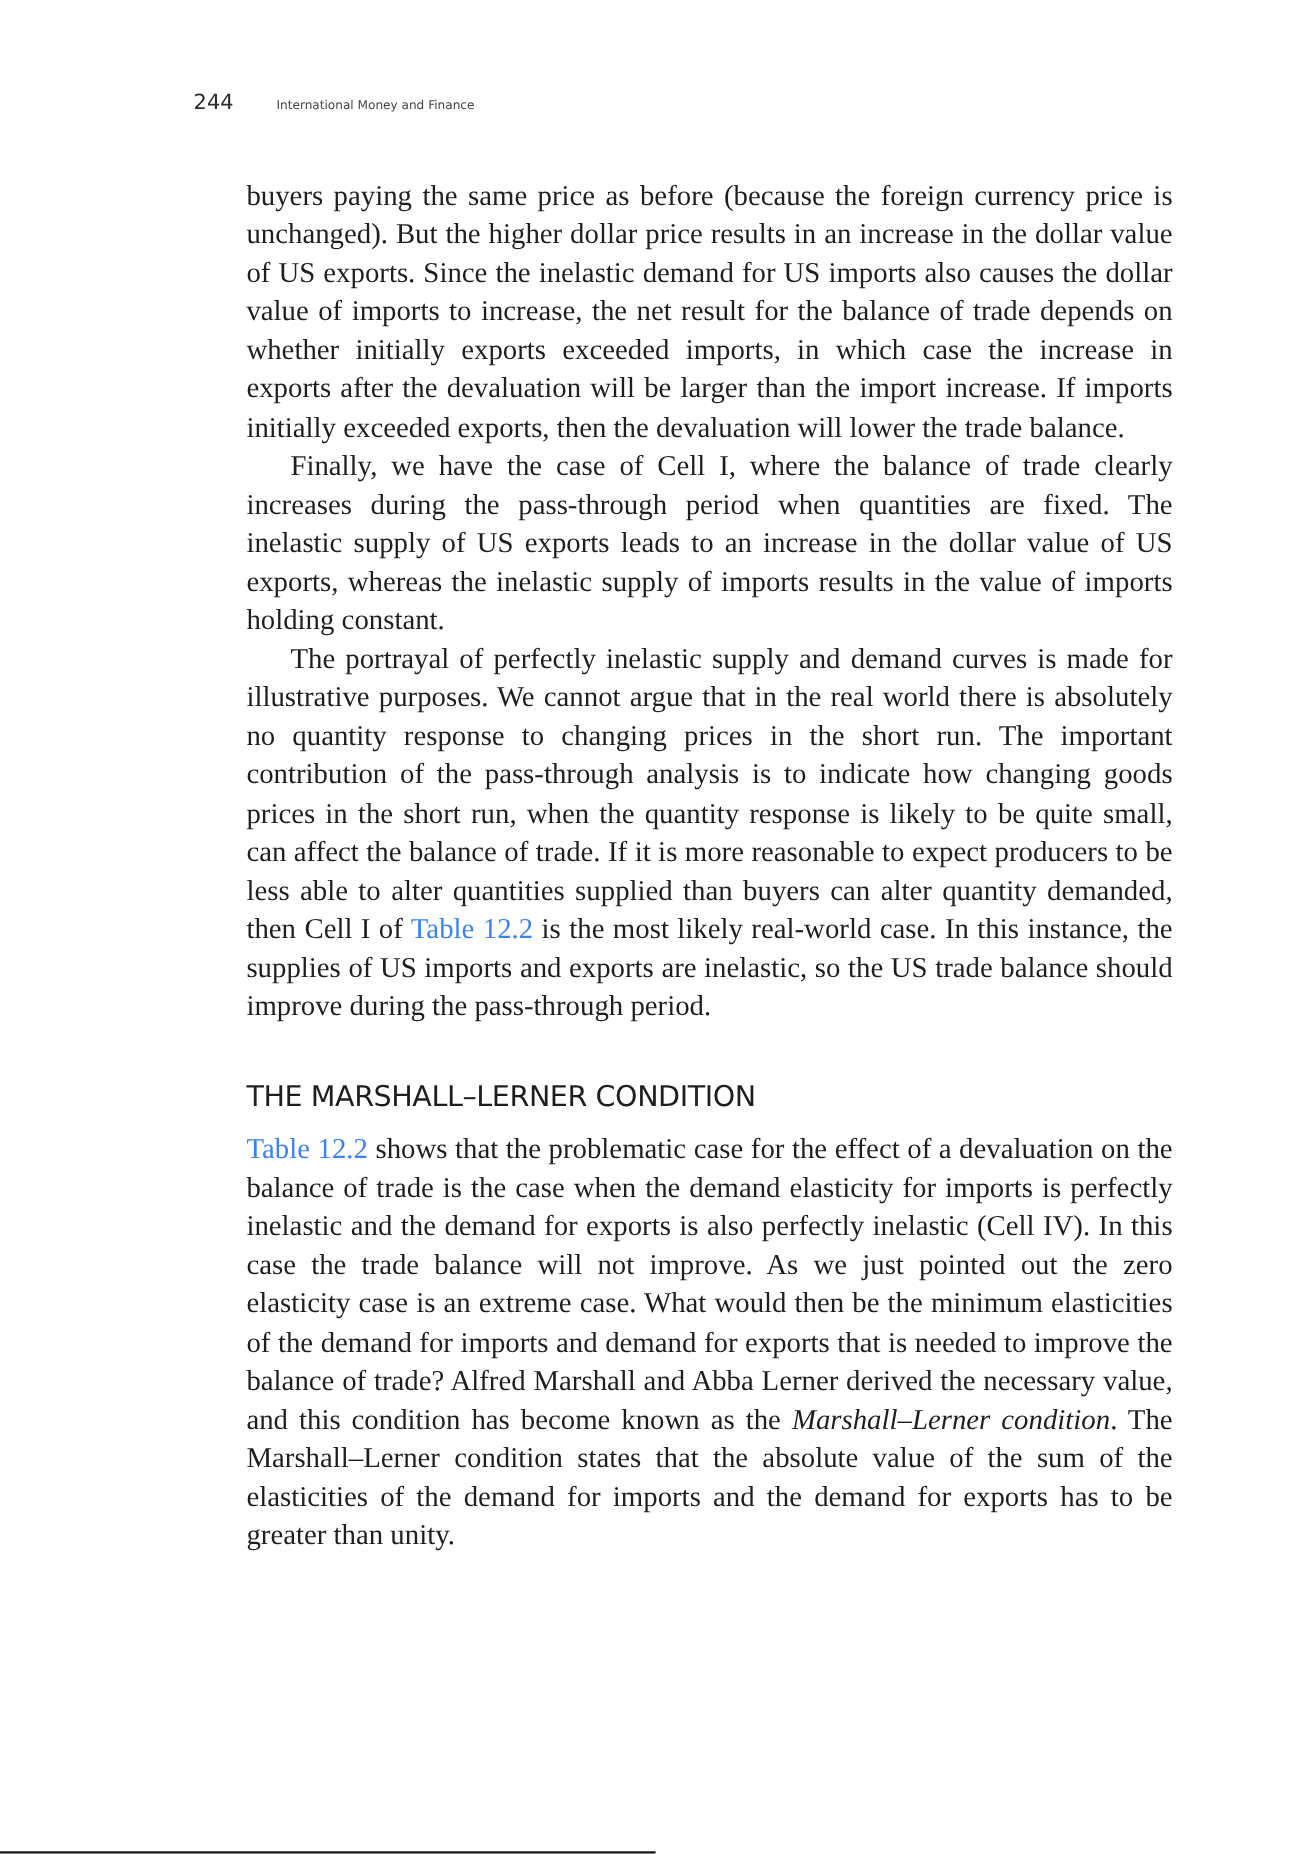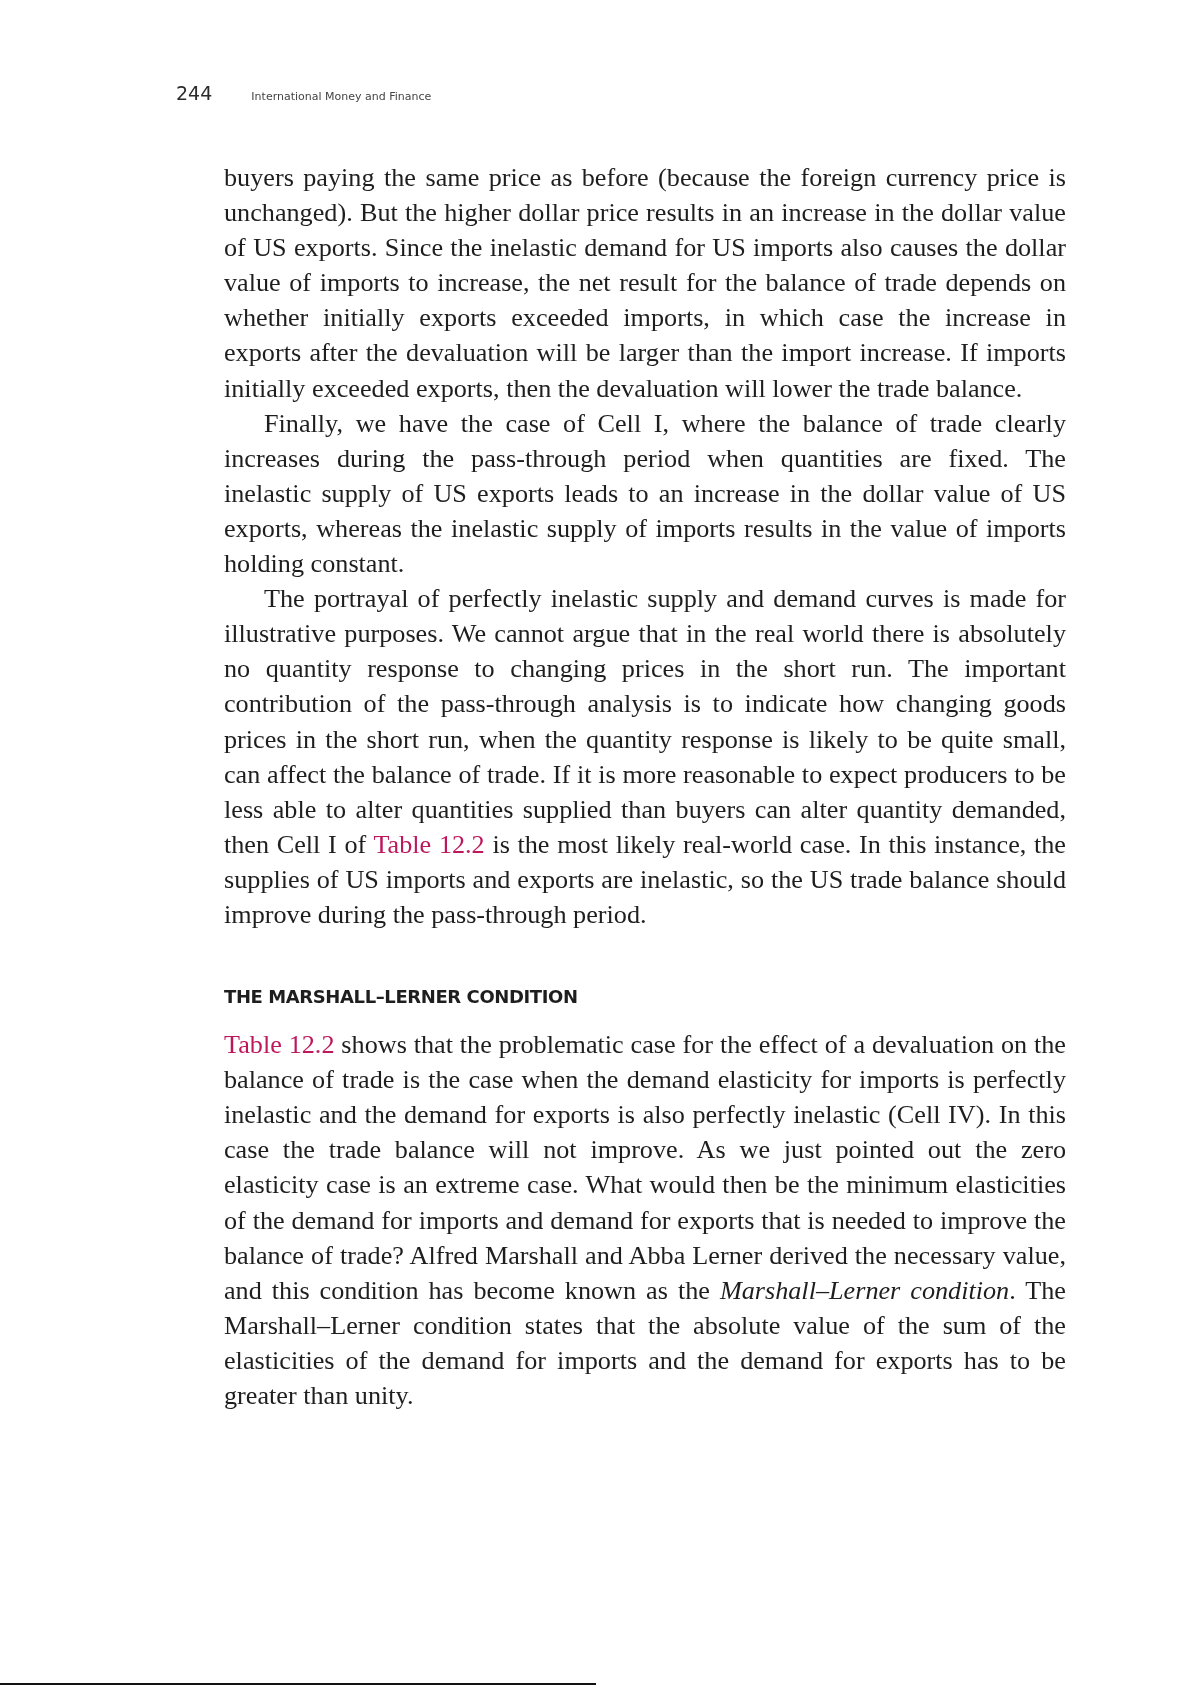--- a/index.html
+++ b/index.html
@@ -10,23 +10,23 @@
   }
   .running-head .page-no { font-size: 19px; margin-right: 34px; }
   .running-head .book-title { font-size: 11px; color: #444; }
   .text-block {
     position: absolute; left: 176px; top: 160px; width: 842px;
     font-family: "Liberation Serif", serif; font-size: 26.2px; line-height: 35.1px;
     color: #1e1e1e; text-align: justify; margin-left: 48px;
   }
   .text-block p { margin: 0; hyphens: none; }
   .text-block p.indent { text-indent: 40px; }
-  .text-block .link { color: #be185d; }
+  .text-block .link { color: #3b82f6; }
   .section-heading {
-    font-family: "DejaVu Sans", sans-serif; font-weight: bold; font-size: 18px;
+    font-family: "DejaVu Sans", sans-serif; font-weight: normal; font-size: 26px;
     color: #1e1e1e; margin: 48px 0 13px 0; line-height: 34px; letter-spacing: -0.4px;
   }
   .footnote-rule {
     position: absolute; left: 0; top: 1683px; width: 596px; height: 2px; background: #111;
   }
 </style>
 </head>
 <body>
 
 <div class="running-head">

